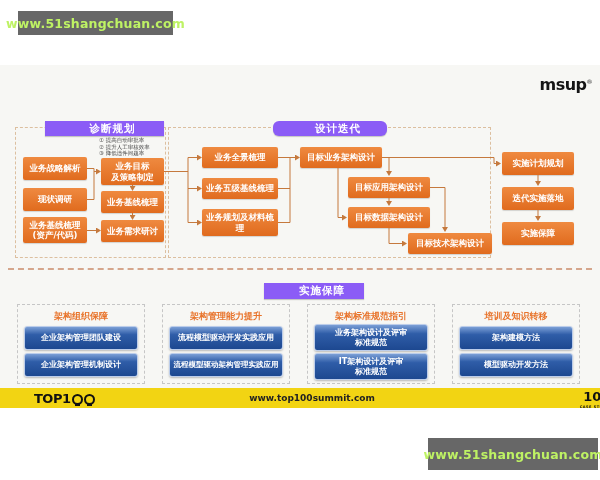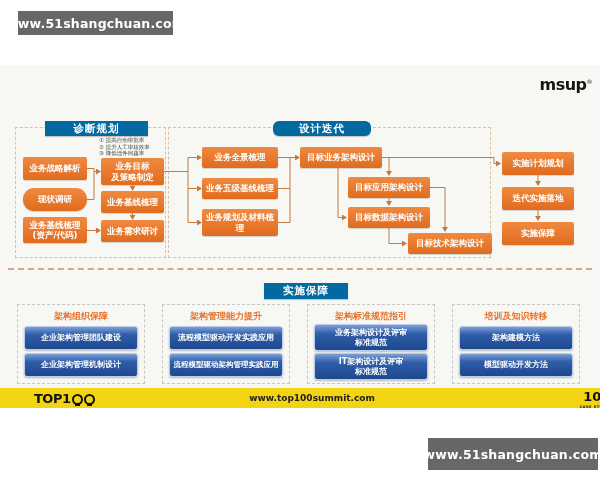--- a/index.html
+++ b/index.html
@@ -1,39 +1,39 @@
 <!DOCTYPE html>
 <html><head>
 <meta charset="utf-8">
 <style>
   html,body{margin:0;padding:0;}
   body{width:600px;height:480px;position:relative;background:#ffffff;overflow:hidden;
        font-family:"DejaVu Sans",sans-serif;}
   .abs{position:absolute;}
 
   
-  .wm{background:#676767;color:#ffffff;display:flex;align-items:center;justify-content:center;
+  .wm{background:#676767;color:#bef264;display:flex;align-items:center;justify-content:center;
       font-size:12.5px;font-weight:bold;letter-spacing:.2px;}
 
   
   .slide{left:0;top:65px;width:600px;height:343px;background:#f7f7f4;}
 
   .logo{font-weight:bold;font-size:16px;color:#151515;letter-spacing:-.5px;}
   .logo sup{font-size:6px;font-weight:normal;}
 
   .title{font-size:15px;font-weight:bold;color:#161616;white-space:nowrap;}
   .hl{background:linear-gradient(transparent 42%,#f6d52f 42%);padding:0 1px;}
 
   
   .obox{background:linear-gradient(#ef8a40,#e06b1e);color:#fff;font-weight:bold;font-size:8.5px;
         display:flex;align-items:center;justify-content:center;text-align:center;line-height:1.2;
         border-radius:2px;white-space:pre-line;box-shadow:0 1px 1px rgba(0,0,0,.15);}
-  .sec-h{background:#0369a1;color:#fff;font-weight:bold;font-size:10.5px;display:flex;
+  .sec-h{background:#8b5cf6;color:#fff;font-weight:bold;font-size:10.5px;display:flex;
          align-items:center;justify-content:center;letter-spacing:1px;
-         box-shadow:0 1px 1px rgba(0,0,0,.2);}
+         box-shadow:0 1px 1px rgba(0,0,0,.2);padding-left:16px;}
   .dashed-c{border:1px dashed #dcbf9f;}
 
   .notes{font-size:5.5px;line-height:6.5px;color:#444;}
 
   .divider{border-top:2px dashed #d0987a;opacity:.85;}
 
   
   .col{border:1px dashed #c6c6c6;}
   .col-title{font-size:9px;font-weight:bold;color:#e8732a;text-align:center;margin-top:5px;}
   .btn-blue{background:linear-gradient(#7b9fd6,#2f5da8 35%,#1d4890);border:1px solid #bccdea;
@@ -67,21 +67,21 @@
 <div class="abs dashed-c" style="left:15px;top:127px;width:149px;height:129px;"></div>
 <div class="abs sec-h" style="left:45px;top:121px;width:103px;height:15px;">诊断规划</div>
 
 <div class="abs notes" style="left:99px;top:137px;width:70px;">
   <div>① 提高自动审批率</div>
   <div>② 提升人工审核效率</div>
   <div>③ 降低违件问题率</div>
 </div>
 
 <div class="abs obox" style="left:23px;top:157px;width:64px;height:23px;">业务战略解析</div>
-<div class="abs obox" style="left:23px;top:188px;width:64px;height:23px;border-radius:11px;">现状调研</div>
+<div class="abs obox" style="left:23px;top:188px;width:64px;height:23px;">现状调研</div>
 <div class="abs obox" style="left:23px;top:217px;width:64px;height:26px;">业务基线梳理
 (资产/代码)</div>
 <div class="abs obox" style="left:101px;top:158px;width:63px;height:27px;">业务目标
 及策略制定</div>
 <div class="abs obox" style="left:101px;top:191px;width:63px;height:22px;">业务基线梳理</div>
 <div class="abs obox" style="left:101px;top:220px;width:63px;height:22px;">业务需求研讨</div>
 
 <div class="abs dashed-c" style="left:168px;top:127px;width:321px;height:129px;"></div>
 <div class="abs sec-h" style="left:273px;top:121px;width:98px;height:15px;border-radius:6px;">设计迭代</div>
 

